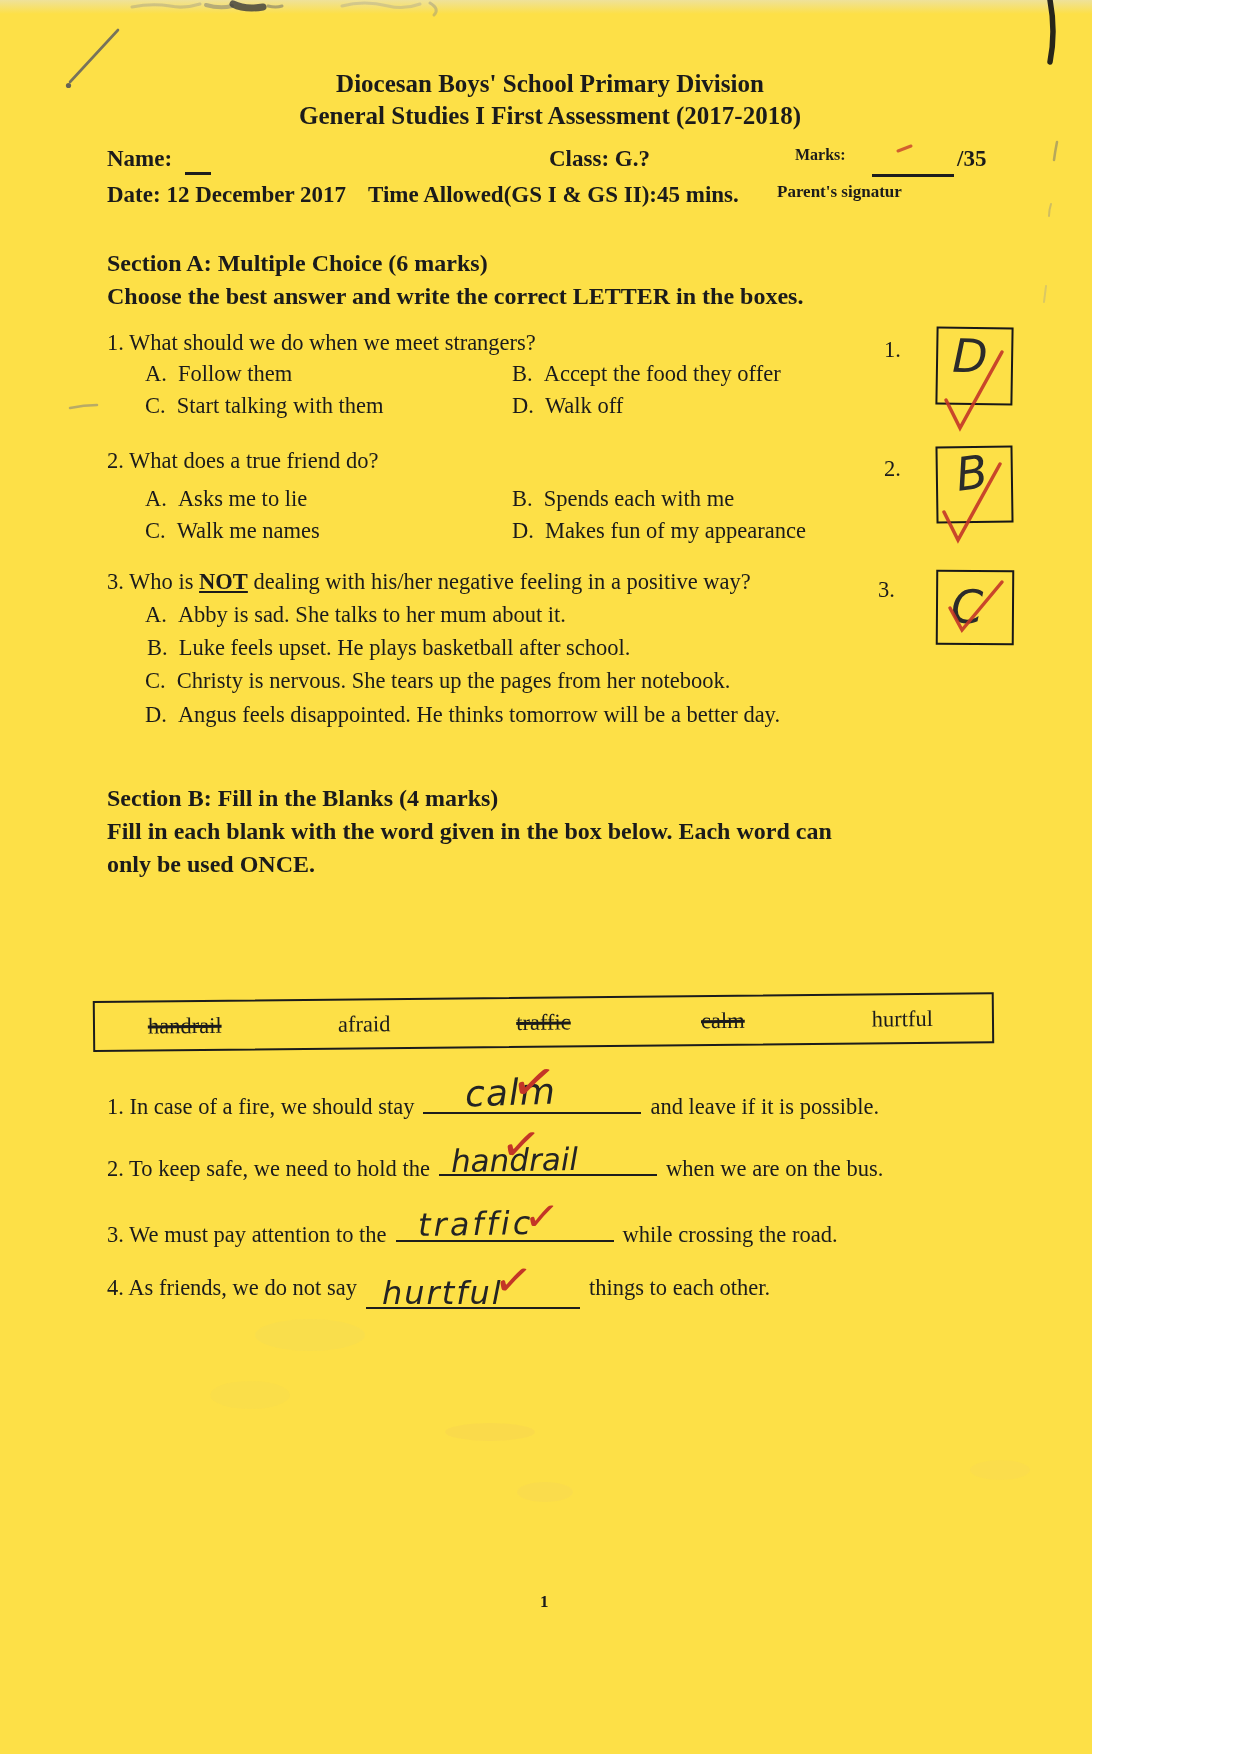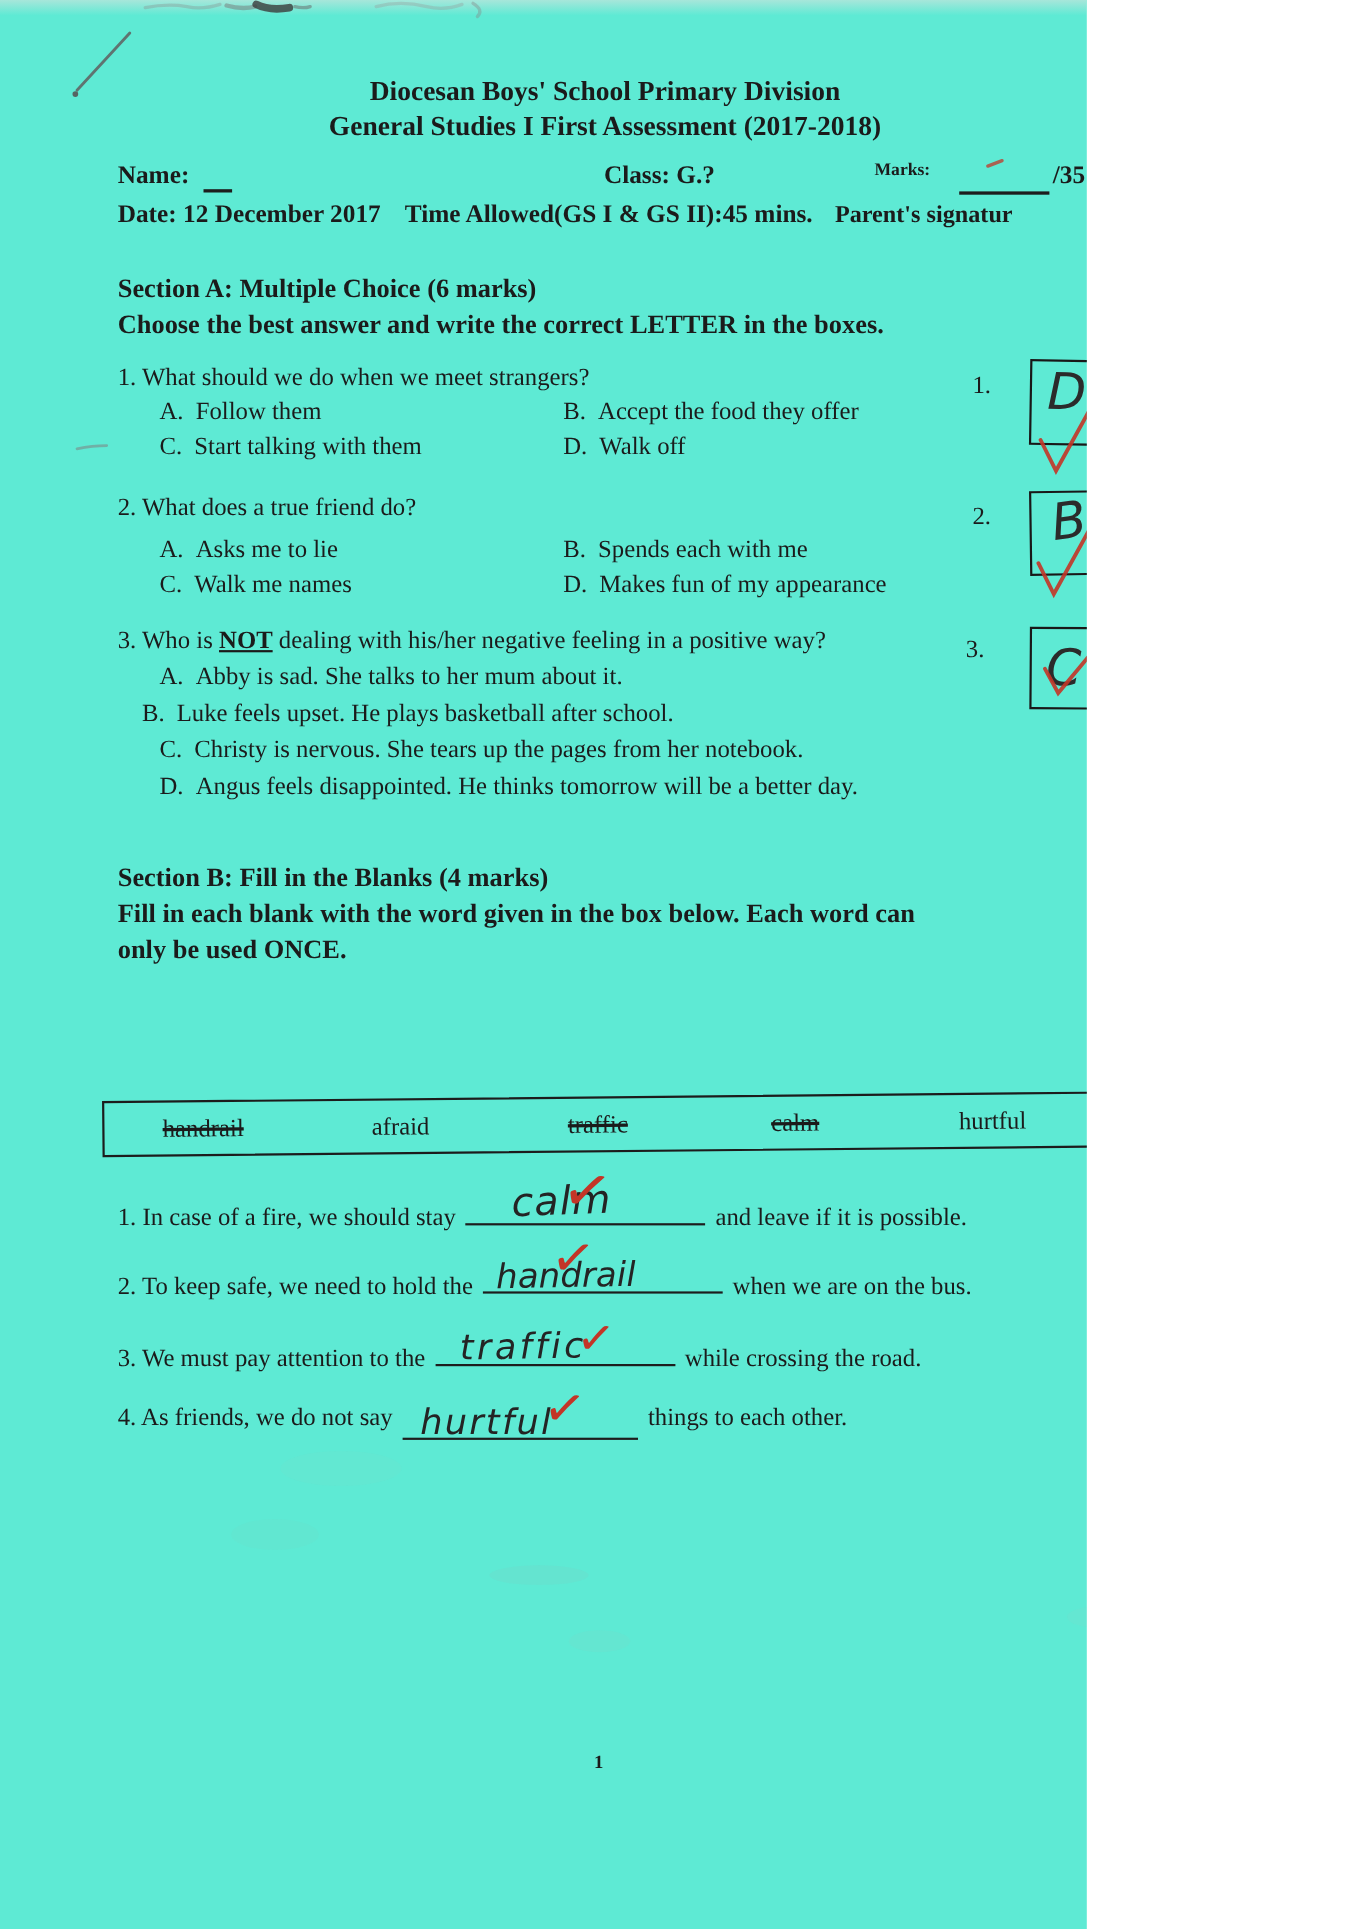--- a/index.html
+++ b/index.html
@@ -1,16 +1,16 @@
 <!DOCTYPE html>
 <html><head>
 <meta charset="utf-8">
 <style>
   html,body{margin:0;padding:0;background:#ffffff;}
-  .page{position:relative;width:988px;height:1754px;background:#5eead4;overflow:hidden;
+  .page{position:relative;width:1092px;height:1754px;background:#fde047;overflow:hidden;
         font-family:"Liberation Serif",serif;color:#1b1b1b;}
   .abs{position:absolute;white-space:nowrap;}
   .bold{font-weight:bold;}
   .t22{font-size:22.5px;line-height:1.25;}
   .t22s{font-size:22px;line-height:1.25;}
   .t24{font-size:24px;line-height:1.3;}
   .t25{font-size:25px;line-height:1.3;}
   .center{text-align:center;}
   .hand{font-family:"DejaVu Sans",sans-serif;font-style:italic;color:#242424;line-height:1;}
   .check{color:#c33527;font-family:"DejaVu Sans",sans-serif;font-weight:bold;position:absolute;line-height:1;}
@@ -48,21 +48,21 @@
     <div class="lineblank" style="left:185px;top:172px;width:26px;"></div>
 
     <div class="abs bold" style="left:549px;top:146px;font-size:23px;">Class: G.?</div>
 
     <div class="abs bold" style="left:795px;top:146px;font-size:16px;">Marks:</div>
     <div class="lineblank" style="left:872px;top:174px;width:82px;"></div>
     <div class="abs bold" style="left:957px;top:146px;font-size:23px;">/35</div>
 
     <div class="abs bold" style="left:107px;top:182px;font-size:23px;">Date: 12 December 2017</div>
     <div class="abs bold" style="left:368px;top:182px;font-size:23px;">Time Allowed(GS I &amp; GS II):45 mins.</div>
-    <div class="abs bold" style="left:759px;top:182px;font-size:22px;">Parent's signatur</div>
+    <div class="abs bold" style="left:777px;top:182px;font-size:17px;">Parent's signatur</div>
 
     <div class="abs bold t24" style="left:107px;top:248px;">Section A: Multiple Choice (6 marks)</div>
     <div class="abs bold t24" style="left:107px;top:281px;">Choose the best answer and write the correct LETTER in the boxes.</div>
 
     <div class="abs t22" style="left:107px;top:329px;">
       <span>1.</span>
       <span>What should we do when we meet strangers?</span>
     </div>
     <div class="abs t22" style="left:884px;top:336px;">1.</div>
     <div class="ansbox" style="left:936px;top:327px;width:73px;height:74px;transform:rotate(0.9deg);">
@@ -106,21 +106,21 @@
       <span>3.</span>
       <span>Who is </span><span class="emph">NOT</span><span> dealing with his/her negative feeling in a positive way?</span>
     </div>
     <div class="abs t22" style="left:878px;top:576px;">3.</div>
     <div class="ansbox" style="left:936px;top:570px;width:74px;height:71px;transform:rotate(0.4deg);">
       <span class="anslet" style="left:13px;top:12px;">C</span>
     </div>
     <div class="opt t22s" style="left:145px;top:601px;">
       <span class="optlab">A.</span><span>Abby is sad. She talks to her mum about it.</span>
     </div>
-    <div class="opt t22s" style="left:129px;top:634px;">
+    <div class="opt t22s" style="left:147px;top:634px;">
       <span class="optlab">B.</span><span>Luke feels upset. He plays basketball after school.</span>
     </div>
     <div class="opt t22s" style="left:145px;top:701px;">
       <span class="optlab">D.</span><span>Angus feels disappointed. He thinks tomorrow will be a better day.</span>
     </div>
     <div class="opt t22s" style="left:145px;top:667px;">
       <span class="optlab">C.</span><span>Christy is nervous. She tears up the pages from her notebook.</span>
     </div>
 
     <div class="abs bold t24" style="left:107px;top:783px;">Section B: Fill in the Blanks (4 marks)</div>

